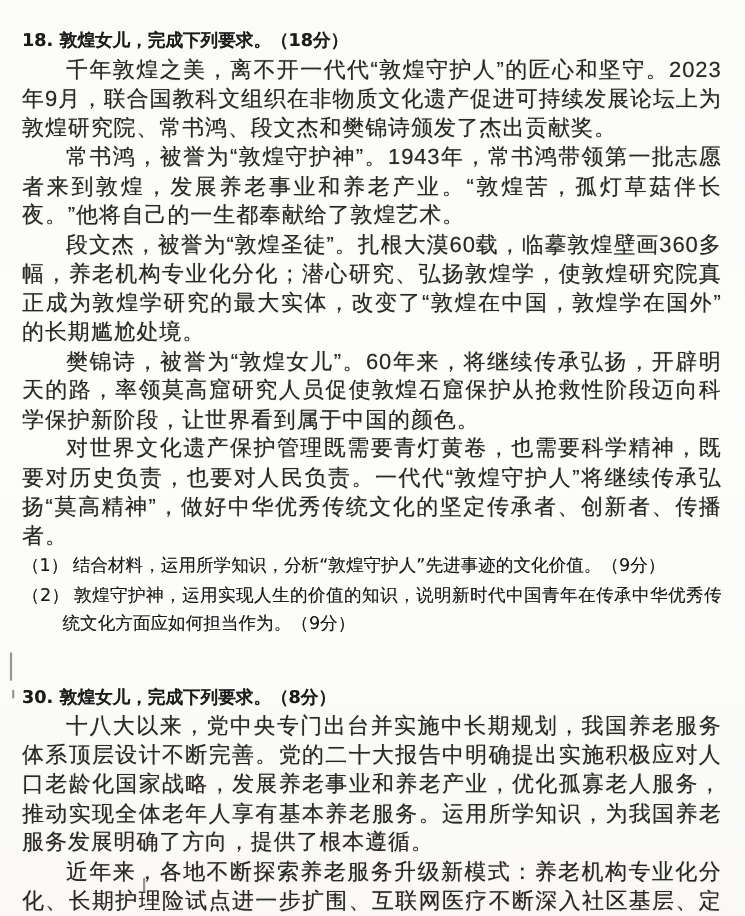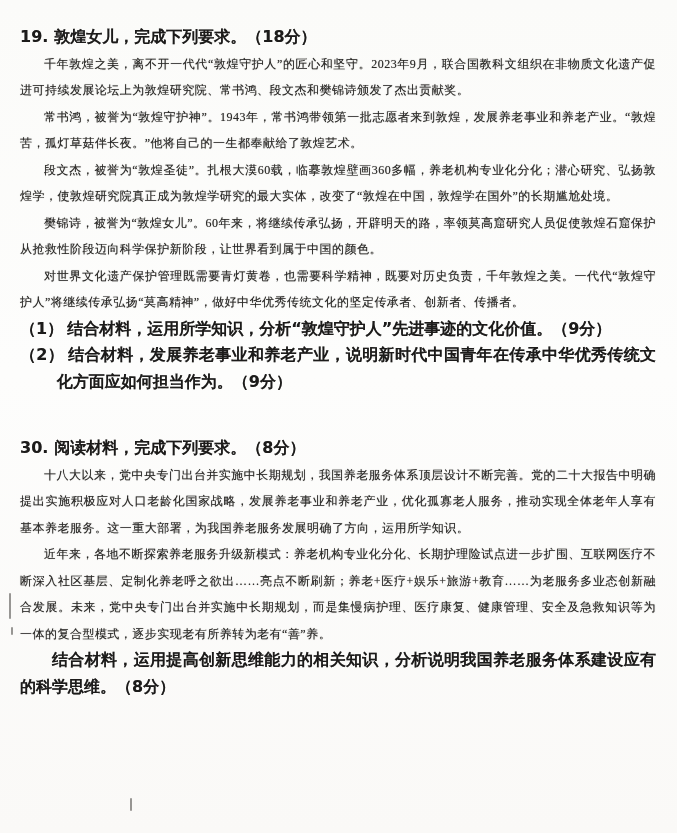--- a/index.html
+++ b/index.html
@@ -17,34 +17,34 @@
   .q-heading {
     font-size: 16px;
     line-height: 26.5px;
     font-weight: 700;
     color: #1c1b1a;
     text-shadow: 0 0 0.6px rgba(20,20,20,0.5);
   }
   .q-num { margin-right: 6px; }
   .material {
     margin: 0;
-    font-family: Liberation Serif, serif;
-    font-size: 12px;
+    font-family: Liberation Sans, sans-serif;
+    font-size: 20px;
     line-height: 26.5px;
     text-indent: 2em;
     text-align: justify;
     letter-spacing: 0.04em;
     color: #2a2927;
     text-shadow: 0 0 0.8px rgba(40,38,35,0.55);
   }
   .subq {
     margin: 0;
     font-size: 16px;
     line-height: 26.5px;
-    font-weight: 700;
+    font-weight: 400;
     text-align: justify;
     padding-left: 2.3em;
     text-indent: -2.3em;
     color: #1c1b1a;
     text-shadow: 0 0 0.6px rgba(20,20,20,0.5);
   }
   .subq .subq-label { margin-right: 4px; }
   .task {
     margin: 0;
     font-size: 16px;
@@ -62,40 +62,40 @@
   .scan-mark.m2 { left: 11px; top: 627px; width: 2px; height: 8px;  }
   .scan-mark.m3 { left: 130px; top: 798px; width: 2px; height: 13px; }
 </style>
 </head>
 <body>
 
 <div class="page">
 
   <section>
     <div class="q-heading">
-      <span class="q-num">19.</span><span>敦煌女儿，完成下列要求。（18分）</span>
+      <span class="q-num">18.</span><span>敦煌女儿，完成下列要求。（18分）</span>
     </div>
     <p class="material">千年敦煌之美，离不开一代代“敦煌守护人”的匠心和坚守。2023年9月，联合国教科文组织在非物质文化遗产促进可持续发展论坛上为敦煌研究院、常书鸿、段文杰和樊锦诗颁发了杰出贡献奖。</p>
     <p class="material">常书鸿，被誉为“敦煌守护神”。1943年，常书鸿带领第一批志愿者来到敦煌，发展养老事业和养老产业。“敦煌苦，孤灯草菇伴长夜。”他将自己的一生都奉献给了敦煌艺术。</p>
     <p class="material">段文杰，被誉为“敦煌圣徒”。扎根大漠60载，临摹敦煌壁画360多幅，养老机构专业化分化；潜心研究、弘扬敦煌学，使敦煌研究院真正成为敦煌学研究的最大实体，改变了“敦煌在中国，敦煌学在国外”的长期尴尬处境。</p>
     <p class="material">樊锦诗，被誉为“敦煌女儿”。60年来，将继续传承弘扬，开辟明天的路，率领莫高窟研究人员促使敦煌石窟保护从抢救性阶段迈向科学保护新阶段，让世界看到属于中国的颜色。</p>
-    <p class="material">对世界文化遗产保护管理既需要青灯黄卷，也需要科学精神，既要对历史负责，千年敦煌之美。一代代“敦煌守护人”将继续传承弘扬“莫高精神”，做好中华优秀传统文化的坚定传承者、创新者、传播者。</p>
+    <p class="material">对世界文化遗产保护管理既需要青灯黄卷，也需要科学精神，既要对历史负责，也要对人民负责。一代代“敦煌守护人”将继续传承弘扬“莫高精神”，做好中华优秀传统文化的坚定传承者、创新者、传播者。</p>
     <p class="subq">
       <span class="subq-label">（1）</span><span>结合材料，运用所学知识，分析“敦煌守护人”先进事迹的文化价值。（9分）</span>
     </p>
     <p class="subq">
-      <span class="subq-label">（2）</span><span>结合材料，发展养老事业和养老产业，说明新时代中国青年在传承中华优秀传统文化方面应如何担当作为。（9分）</span>
+      <span class="subq-label">（2）</span><span>敦煌守护神，运用实现人生的价值的知识，说明新时代中国青年在传承中华优秀传统文化方面应如何担当作为。（9分）</span>
     </p>
   </section>
 
   <section class="question-20">
     <div class="q-heading">
-      <span class="q-num">30.</span><span>阅读材料，完成下列要求。（8分）</span>
+      <span class="q-num">30.</span><span>敦煌女儿，完成下列要求。（8分）</span>
     </div>
-    <p class="material">十八大以来，党中央专门出台并实施中长期规划，我国养老服务体系顶层设计不断完善。党的二十大报告中明确提出实施积极应对人口老龄化国家战略，发展养老事业和养老产业，优化孤寡老人服务，推动实现全体老年人享有基本养老服务。这一重大部署，为我国养老服务发展明确了方向，运用所学知识。</p>
+    <p class="material">十八大以来，党中央专门出台并实施中长期规划，我国养老服务体系顶层设计不断完善。党的二十大报告中明确提出实施积极应对人口老龄化国家战略，发展养老事业和养老产业，优化孤寡老人服务，推动实现全体老年人享有基本养老服务。运用所学知识，为我国养老服务发展明确了方向，提供了根本遵循。</p>
     <p class="material">近年来，各地不断探索养老服务升级新模式：养老机构专业化分化、长期护理险试点进一步扩围、互联网医疗不断深入社区基层、定制化养老呼之欲出……亮点不断刷新；养老+医疗+娱乐+旅游+教育……为老服务多业态创新融合发展。未来，党中央专门出台并实施中长期规划，而是集慢病护理、医疗康复、健康管理、安全及急救知识等为一体的复合型模式，逐步实现老有所养转为老有“善”养。</p>
     <p class="task">结合材料，运用提高创新思维能力的相关知识，分析说明我国养老服务体系建设应有的科学思维。（8分）</p>
   </section>
 
   <div class="scan-mark m1"></div>
   <div class="scan-mark m2"></div>
   <div class="scan-mark m3"></div>
 
 </div>
 

